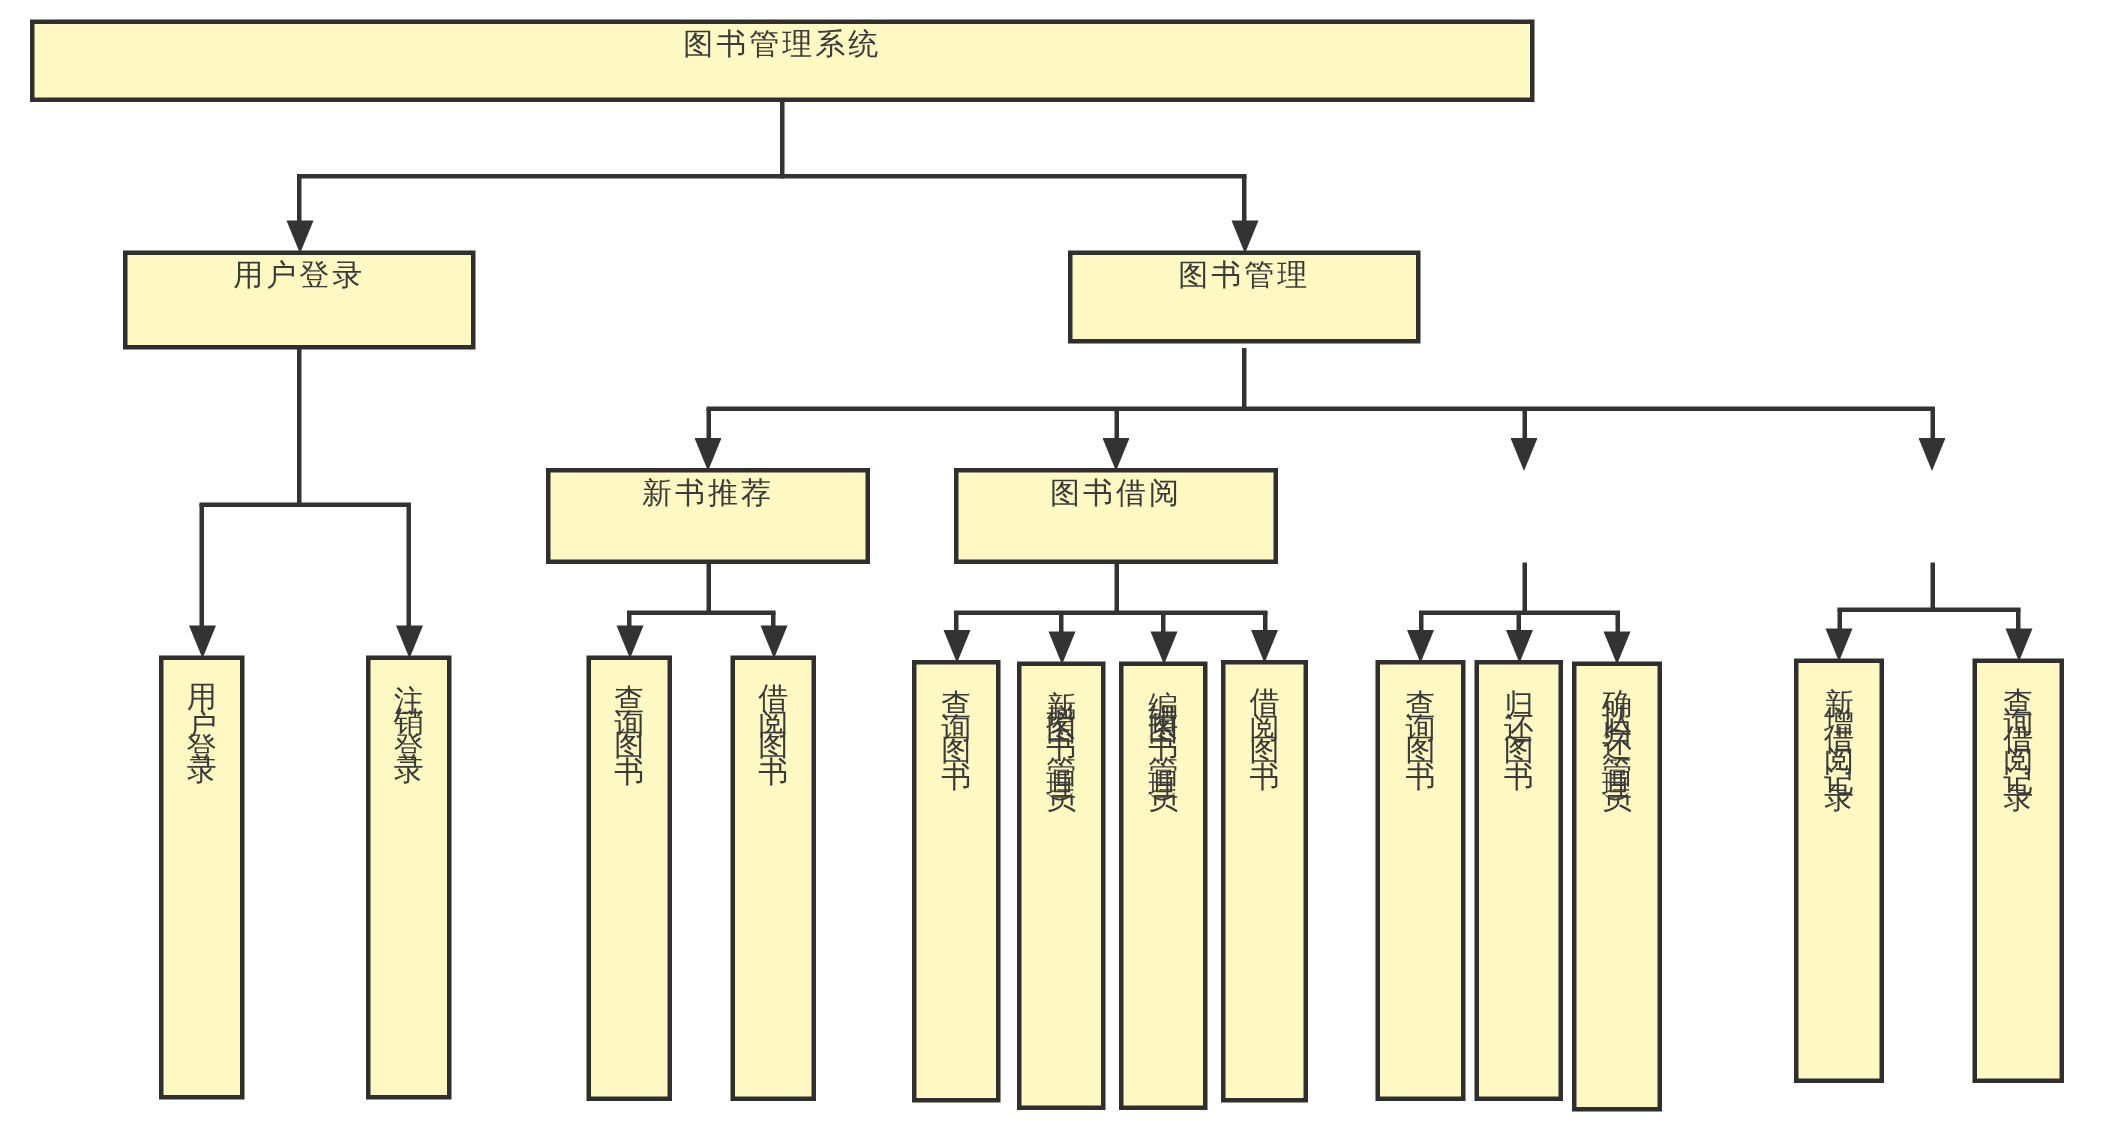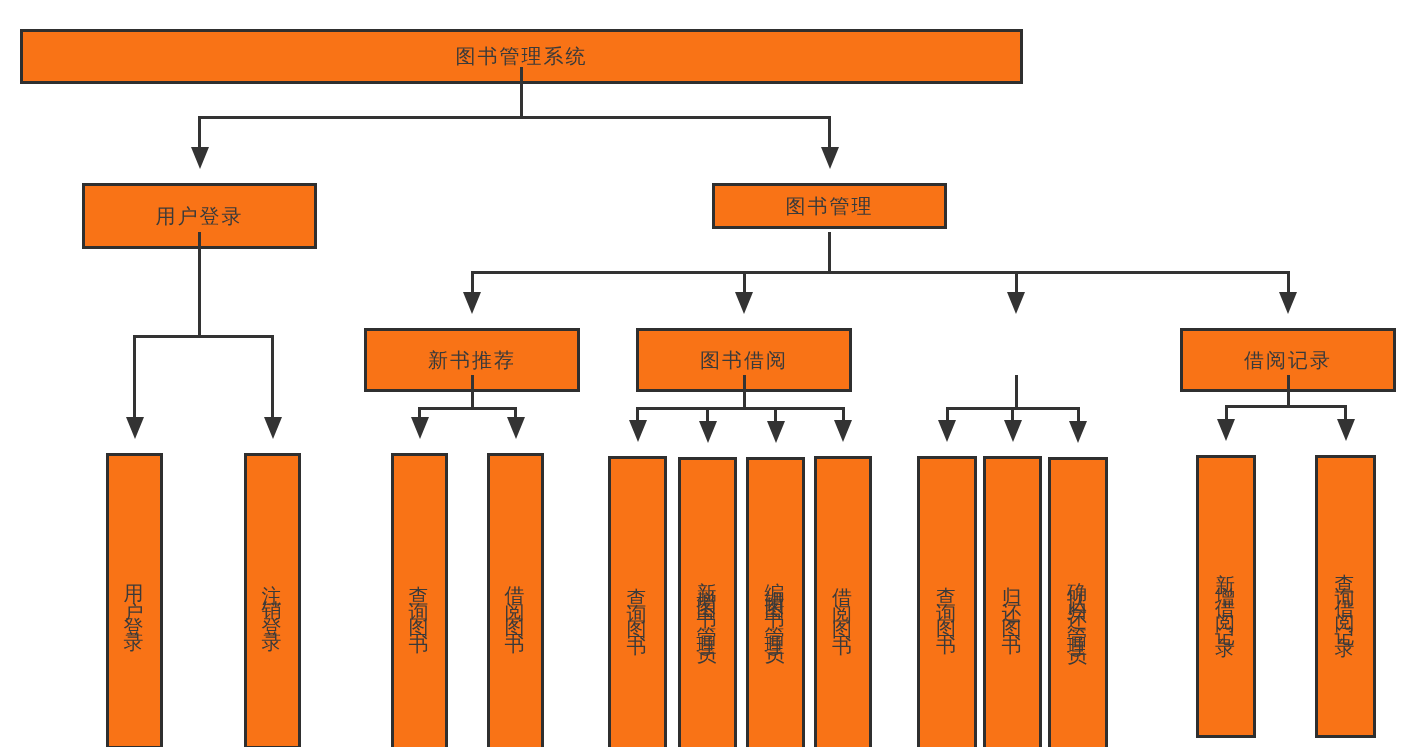--- a/index.html
+++ b/index.html
@@ -12,25 +12,24 @@
     position: relative;
     width: 1405px;
     height: 747px;
     background: var(--bg, #ffffff);
     overflow: hidden;
   }
   .node {
     position: absolute;
     box-sizing: border-box;
     border: 3px solid var(--border, #2f2f2f);
-    background: #f97316;
+    background: #fef9c3;
     display: flex;
-    align-items: center;
+    align-items: flex-start;
     justify-content: center;
-    margin-top: 16px;
   }
   .node .label {
     font-size: 20px;
     color: var(--text, #3a3a3a);
     white-space: nowrap;
   }
   .horiz .label {
     letter-spacing: 2px;
   }
   .vert .label {
@@ -67,31 +66,28 @@
 </head>
 <body>
 
 <div id="canvas">
 <div class="node horiz" style="left: 20px; top: 13px; width: 1003px; height: 55px;">
       <span class="label">图书管理系统</span>
     </div>
     <div class="node horiz" style="left: 82px; top: 167px; width: 235px; height: 66px;">
       <span class="label">用户登录</span>
     </div>
-    <div class="node horiz" style="left: 712px; top: 167px; width: 235px; height: 46px;">
+    <div class="node horiz" style="left: 712px; top: 167px; width: 235px; height: 62px;">
       <span class="label">图书管理</span>
     </div>
     <div class="node horiz" style="left: 364px; top: 312px; width: 216px; height: 64px; font-family: Liberation Mono, monospace;">
       <span class="label">新书推荐</span>
     </div>
     <div class="node horiz" style="left: 636px; top: 312px; width: 216px; height: 64px;">
       <span class="label">图书借阅</span>
-    </div>
-    <div class="node horiz" style="left: 1180px; top: 312px; width: 216px; height: 64px;">
-      <span class="label">借阅记录</span>
     </div>
     <div class="node vert" style="left: 106px; top: 437px; width: 57px; height: 296px;">
       <span class="label ls-lg">用户登录</span>
     </div>
     <div class="node vert" style="left: 244px; top: 437px; width: 57px; height: 296px;">
       <span class="label ls-lg">注销登录</span>
     </div>
     <div class="node vert" style="left: 391px; top: 437px; width: 57px; height: 297px;">
       <span class="label ls-lg">查询图书</span>
     </div>

